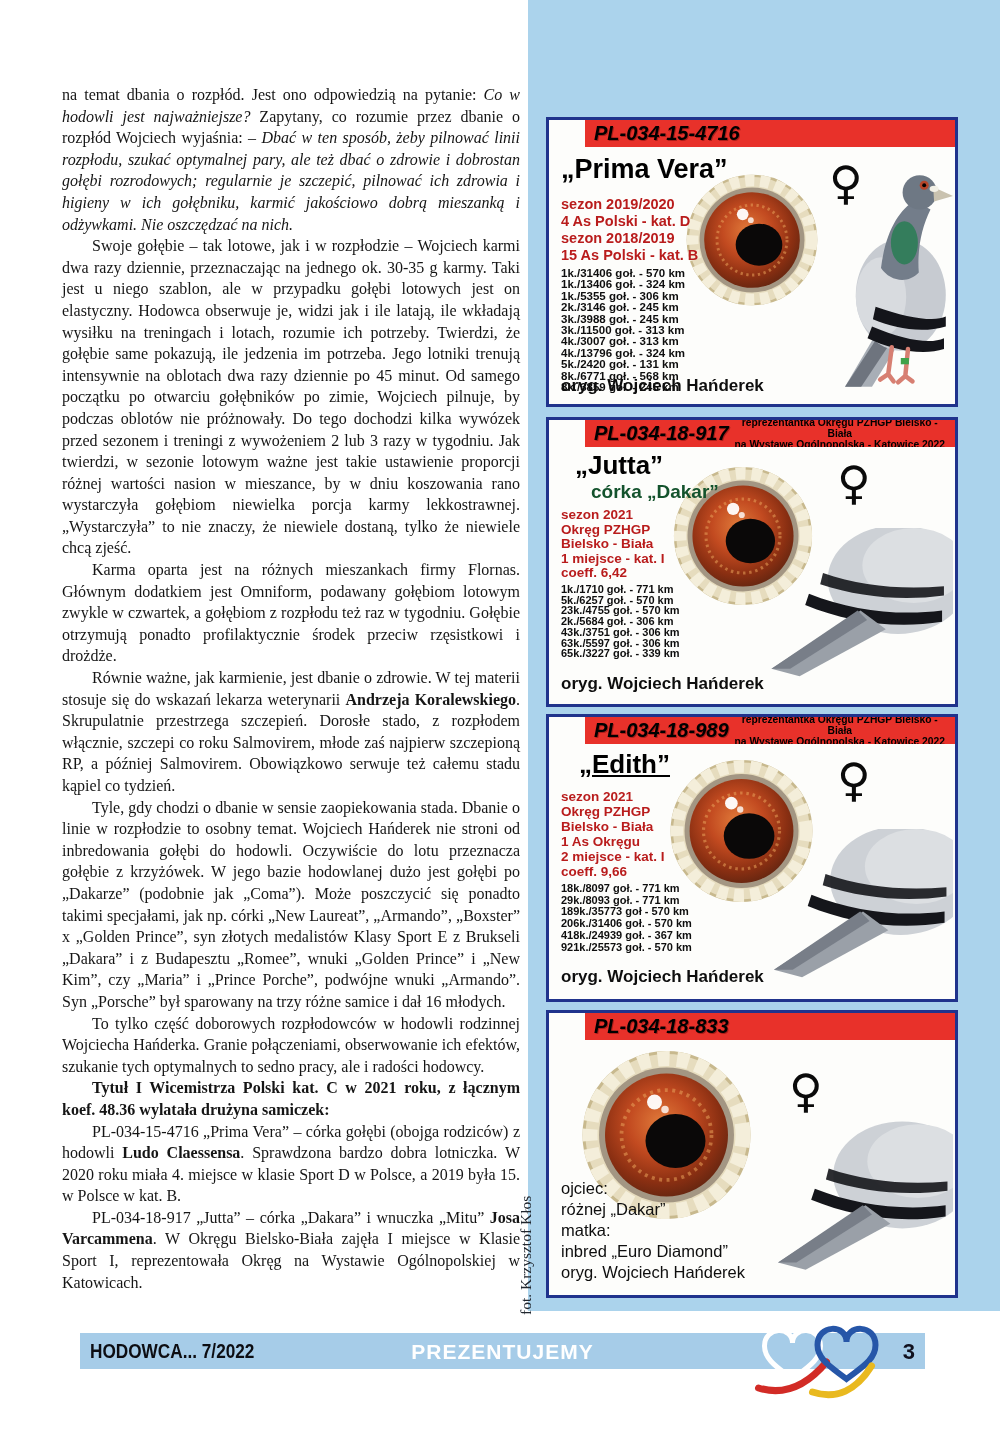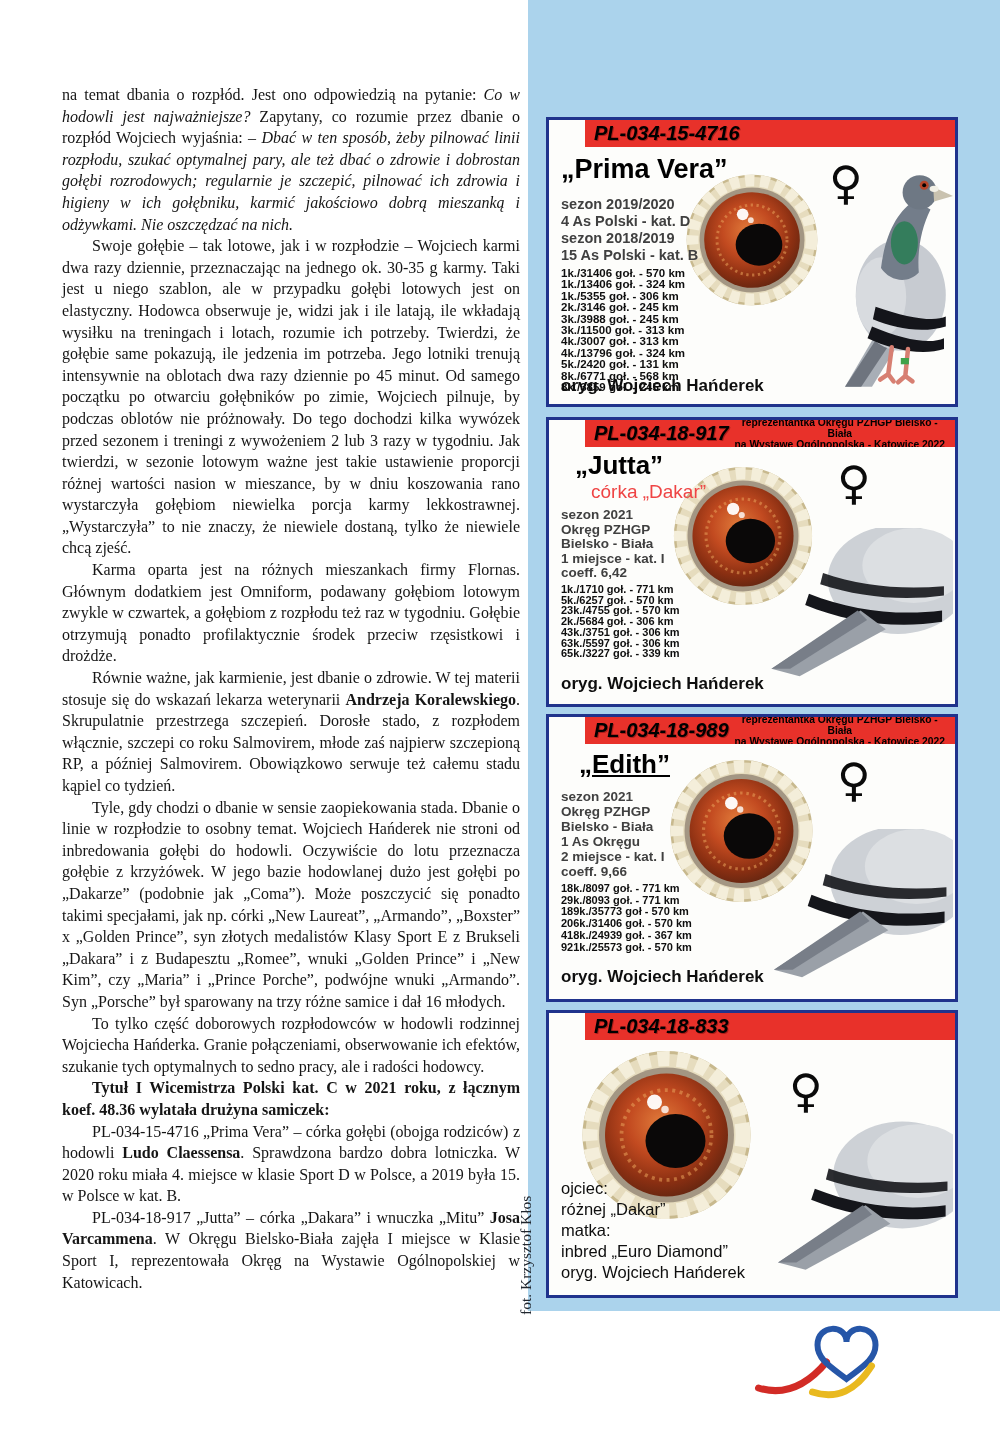--- a/index.html
+++ b/index.html
@@ -25,22 +25,22 @@
         border:3px solid #20338C;box-sizing:border-box;}
   .card-header{position:absolute;top:0;left:0;right:0;height:27px;background:#E8312A;
                color:#000000;display:flex;align-items:center;overflow:hidden;margin-left:36px;}
   .ring{font-size:20px;font-weight:bold;font-style:italic;padding-left:9px;white-space:nowrap;
         text-shadow:1px 1px 0 rgba(80,0,0,.4);}
   .banner{margin-left:auto;text-align:center;font-weight:bold;font-size:10.3px;
           line-height:11px;padding-right:4px;}
   .banner span{display:block;}
 
   .card-name{position:absolute;font-weight:bold;color:#000000;white-space:nowrap;z-index:4;}
-  .card-sub{position:absolute;font-weight:normal;color:#ef4444;white-space:nowrap;z-index:4;}
-  .info-lines{position:absolute;font-weight:bold;color:#404040;z-index:4;}
+  .card-sub{position:absolute;font-weight:bold;color:#14532d;white-space:nowrap;z-index:4;}
+  .info-lines{position:absolute;font-weight:bold;color:#b91c1c;z-index:4;}
   .result-lines{position:absolute;font-weight:bold;color:#0e0e0e;z-index:4;white-space:nowrap;}
   .pedigree-lines{position:absolute;font-weight:normal;color:#0e0e0e;z-index:4;}
   .credit{position:absolute;left:12px;bottom:8px;font-weight:bold;font-size:17px;color:#0e0e0e;z-index:4;}
   .female{position:absolute;font-family:"DejaVu Sans", sans-serif;font-size:46px;line-height:1;
           color:#0a0a0a;font-weight:400;z-index:3;}
   .eye{position:absolute;z-index:2;}
   .bird{position:absolute;z-index:1;}
 
   
   .photo-credit{position:absolute;left:517px;top:1140px;height:175px;
@@ -242,20 +242,25 @@
           <div>różnej „Dakar”</div>
           <div>matka:</div>
           <div>inbred „Euro Diamond”</div>
           <div>oryg. Wojciech Hańderek</div>
         </div>
     </div>
   </div>
 
   <div class="photo-credit">fot. Krzysztof Kłos</div>
 
+  <div class="footer-bar">
+    <span class="footer-left">HODOWCA... 7/2022</span>
+    <span class="footer-center">PREZENTUJEMY</span>
+    <span class="page-num">3</span>
+  </div>
   <svg class="hearts" width="135" height="84" viewBox="0 0 130 84">
     <path d="M38,23 C38,6 10,6 10,26 C10,40 24,48 38,59 C52,48 66,40 66,26 C66,6 38,6 38,23 Z" fill="none" stroke="#FFFFFF" stroke-width="5"></path>
     <path d="M4,68 C30,76 52,66 72,42" fill="none" stroke="#D22B26" stroke-width="7" stroke-linecap="round"></path>
     <path d="M92,22 C92,4 63,4 63,25 C63,40 78,48 92,59 C106,48 121,40 121,25 C121,4 92,4 92,22 Z" fill="none" stroke="#2656A8" stroke-width="6"></path>
     <path d="M58,72 C82,80 102,70 117,46" fill="none" stroke="#E9B91F" stroke-width="7" stroke-linecap="round"></path>
   </svg>
 
 </div>
 
 </body></html>

